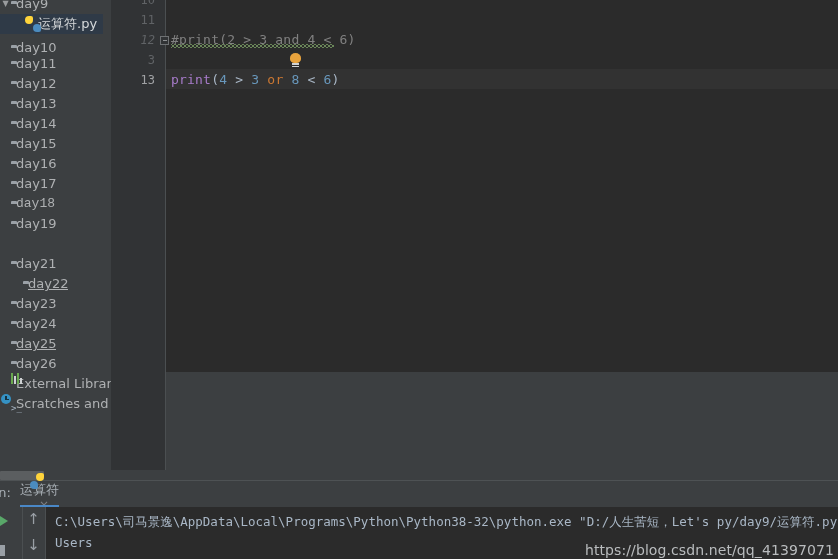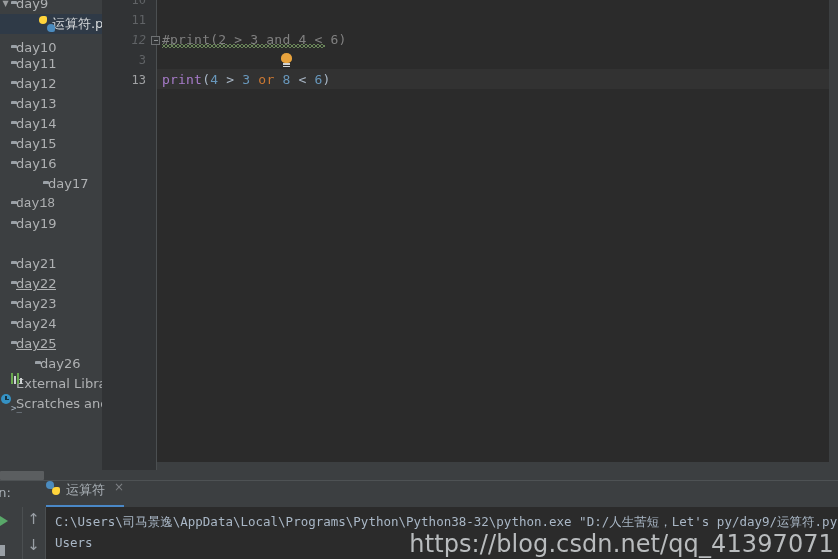--- a/index.html
+++ b/index.html
@@ -82,21 +82,21 @@
   
   #sb-hscroll{
     position:absolute;left:0;top:470px;width:166px;height:11px;background:#3c3f41;
   }
   #sb-hscroll .thumb{
     position:absolute;left:0;top:1px;width:44px;height:9px;background:#5b5e60;border-radius:1px;
   }
 
   
   #editor{
-    position:absolute;left:102px;top:0;width:727px;height:462px;
+    position:absolute;left:111px;top:0;width:727px;height:372px;
     background:#2b2b2b;
   }
   #gutter{
     position:absolute;left:0;top:0;width:55px;height:470px;background:#313335;
   }
   #gutter .gsep{
     position:absolute;right:0;top:0;width:1px;height:470px;background:#4b4f51;
   }
   .lnum{
     position:absolute;right:11px;
@@ -145,22 +145,23 @@
   .c-op{color:#a9b7c6;}
   .c-kw{color:#cc7832;}
 
   
   #runpanel{position:absolute;left:0;top:481px;width:838px;height:78px;background:#3c3f41;}
   #runtabs{position:absolute;left:0;top:0;width:838px;height:26px;background:#3c3f41;}
   #run-label{
     position:absolute;left:-10px;top:4px;font-size:13px;color:#a9b0b6;
   }
   #runtab{
-    position:absolute;left:38px;top:0;height:26px;display:flex;
+    position:absolute;left:12px;top:0;height:26px;display:flex;align-items:center;
     padding:0 8px;
+    flex-direction:column;
   }
   #runtab .pyfile{margin-right:6px;}
   #runtab .tname{font-size:13px;color:#a9b0b6;}
   #runtab .xclose{margin-left:9px;font-size:12px;color:#7d8084;line-height:12px;}
   #runtab .underline{
     position:absolute;left:8px;right:8px;bottom:0;height:2px;background:#4a88c7;
   }
 
   #run-side{
     position:absolute;left:0;top:26px;width:46px;height:52px;background:#3c3f41;
@@ -181,38 +182,38 @@
     position:absolute;left:46px;top:26px;width:792px;height:52px;background:#2b2b2b;
   }
   .cline{
     position:absolute;left:9px;
     font-family:"DejaVu Sans Mono","Liberation Mono",monospace;
     font-size:12.5px;color:#a9b7c6;white-space:pre;
   }
 
   #watermark{
     position:absolute;right:4px;bottom:1px;
-    font-size:24px;color:#b9bcbe;letter-spacing:0.1px;
+    font-size:14px;color:#b9bcbe;letter-spacing:0.1px;
     font-family:"DejaVu Sans","Liberation Sans",sans-serif;
   }
 
   #runtop-sep{position:absolute;left:0;top:480px;width:838px;height:1px;background:#4e5254;}
 </style>
 </head>
 <body>
 
 <div id="ide">
 
   <div id="sidebar">
       <div class="tree-row" style="position: absolute; left: 0px; right: 0px; top: -6px;">
         <span class="arrow" style="margin-left: 0px;">▼</span>
         <span class="ico"><span class="folder"></span></span>
         <span class="tree-label">day9</span>
       </div>
-      <div class="tree-row sel" style="position: absolute; left: 0px; right: 0px; top: 14px; justify-content: flex-end;">
+      <div class="tree-row sel" style="position: absolute; left: 0px; right: 8px; top: 14px;">
         <span class="arrow" style="margin-left: 22px;"></span>
         <span class="ico"><span class="pyfile"><span class="b"></span><span class="y"></span></span></span>
         <span class="tree-label" style="color: rgb(214, 217, 219);">运算符.py</span>
       </div>
       <div class="tree-row" style="position: absolute; left: 0px; right: 0px; top: 38px;">
         <span class="arrow" style="margin-left: 0px;"></span>
         <span class="ico"><span class="folder"></span></span>
         <span class="tree-label">day10</span>
       </div>
       <div class="tree-row" style="position: absolute; left: 0px; right: 0px; top: 54px;">
@@ -238,61 +239,61 @@
       <div class="tree-row" style="position: absolute; left: 0px; right: 0px; top: 134px;">
         <span class="arrow" style="margin-left: 0px;"></span>
         <span class="ico"><span class="folder"></span></span>
         <span class="tree-label">day15</span>
       </div>
       <div class="tree-row" style="position: absolute; left: 0px; right: 0px; top: 154px;">
         <span class="arrow" style="margin-left: 0px;"></span>
         <span class="ico"><span class="folder"></span></span>
         <span class="tree-label">day16</span>
       </div>
-      <div class="tree-row" style="position: absolute; left: 0px; right: 0px; top: 174px; margin-left: 32px;">
+      <div class="tree-row" style="position: absolute; left: 0px; right: 0px; top: 174px;">
         <span class="arrow" style="margin-left: 0px;"></span>
         <span class="ico"><span class="folder"></span></span>
         <span class="tree-label">day17</span>
       </div>
       <div class="tree-row" style="position: absolute; left: 0px; right: 0px; top: 194px; font-family: Liberation Mono, monospace;">
         <span class="arrow" style="margin-left: 0px;"></span>
         <span class="ico"><span class="folder"></span></span>
         <span class="tree-label">day18</span>
       </div>
       <div class="tree-row" style="position: absolute; left: 0px; right: 0px; top: 214px;">
         <span class="arrow" style="margin-left: 0px;"></span>
         <span class="ico"><span class="folder"></span></span>
         <span class="tree-label">day19</span>
       </div>
       <div class="tree-row" style="position: absolute; left: 0px; right: 0px; top: 254px;">
         <span class="arrow" style="margin-left: 0px;"></span>
         <span class="ico"><span class="folder"></span></span>
         <span class="tree-label">day21</span>
       </div>
-      <div class="tree-row" style="position: absolute; left: 0px; right: 0px; top: 274px; text-decoration: underline;">
+      <div class="tree-row" style="position: absolute; left: 12px; right: 0px; top: 274px; text-decoration: underline;">
         <span class="arrow" style="margin-left: 0px;"></span>
         <span class="ico"><span class="folder"></span></span>
         <span class="tree-label">day22</span>
       </div>
       <div class="tree-row" style="position: absolute; left: 0px; right: 0px; top: 294px;">
         <span class="arrow" style="margin-left: 0px;"></span>
         <span class="ico"><span class="folder"></span></span>
         <span class="tree-label">day23</span>
       </div>
       <div class="tree-row" style="position: absolute; left: 0px; right: 0px; top: 314px;">
         <span class="arrow" style="margin-left: 0px;"></span>
         <span class="ico"><span class="folder"></span></span>
         <span class="tree-label">day24</span>
       </div>
       <div class="tree-row" style="position: absolute; left: 0px; right: 0px; top: 334px; text-decoration: underline;">
         <span class="arrow" style="margin-left: 0px;"></span>
         <span class="ico"><span class="folder"></span></span>
         <span class="tree-label">day25</span>
       </div>
-      <div class="tree-row" style="position: absolute; left: 0px; right: 0px; top: 354px; padding-left: 24px;">
+      <div class="tree-row" style="position: absolute; left: 0px; right: 0px; top: 354px;">
         <span class="arrow" style="margin-left: 0px;"></span>
         <span class="ico"><span class="folder"></span></span>
         <span class="tree-label">day26</span>
       </div>
       <div class="tree-row" style="position: absolute; left: 0px; right: 0px; top: 374px;">
         <span class="arrow" style="margin-left: 0px;"></span>
         <span class="ico"><span class="libico"><i></i><i></i><i></i><i></i></span></span>
         <span class="tree-label">External Librarie</span>
       </div>
       <div class="tree-row" style="position: absolute; left: 0px; right: 0px; top: 394px;">

